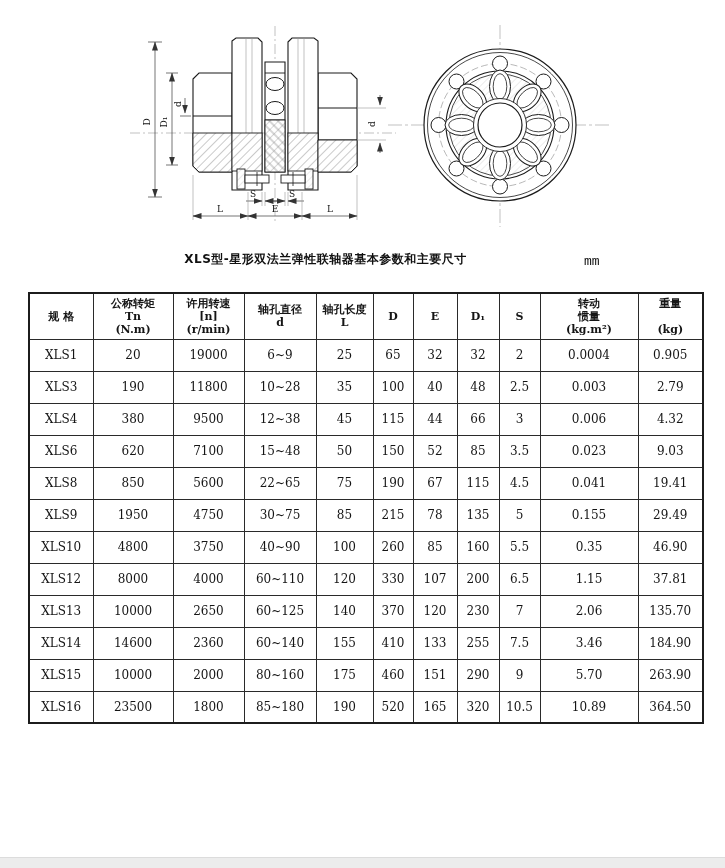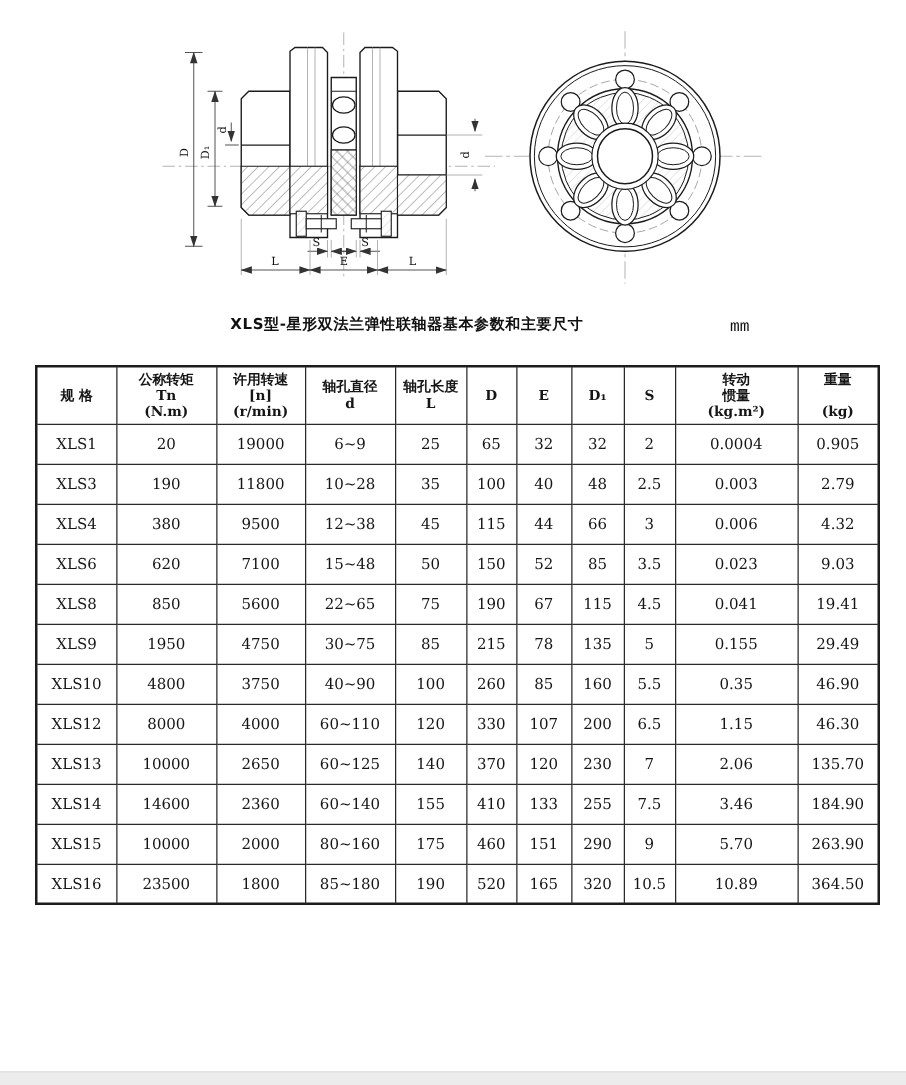--- a/index.html
+++ b/index.html
@@ -373,21 +373,21 @@
         <td>XLS12</td>
         <td>8000</td>
         <td>4000</td>
         <td>60~110</td>
         <td>120</td>
         <td>330</td>
         <td>107</td>
         <td>200</td>
         <td>6.5</td>
         <td>1.15</td>
-        <td>46.30</td>
+        <td>37.81</td>
       </tr>
       <tr>
         <td>XLS13</td>
         <td>10000</td>
         <td>2650</td>
         <td>60~125</td>
         <td>140</td>
         <td>370</td>
         <td>120</td>
         <td>230</td>

